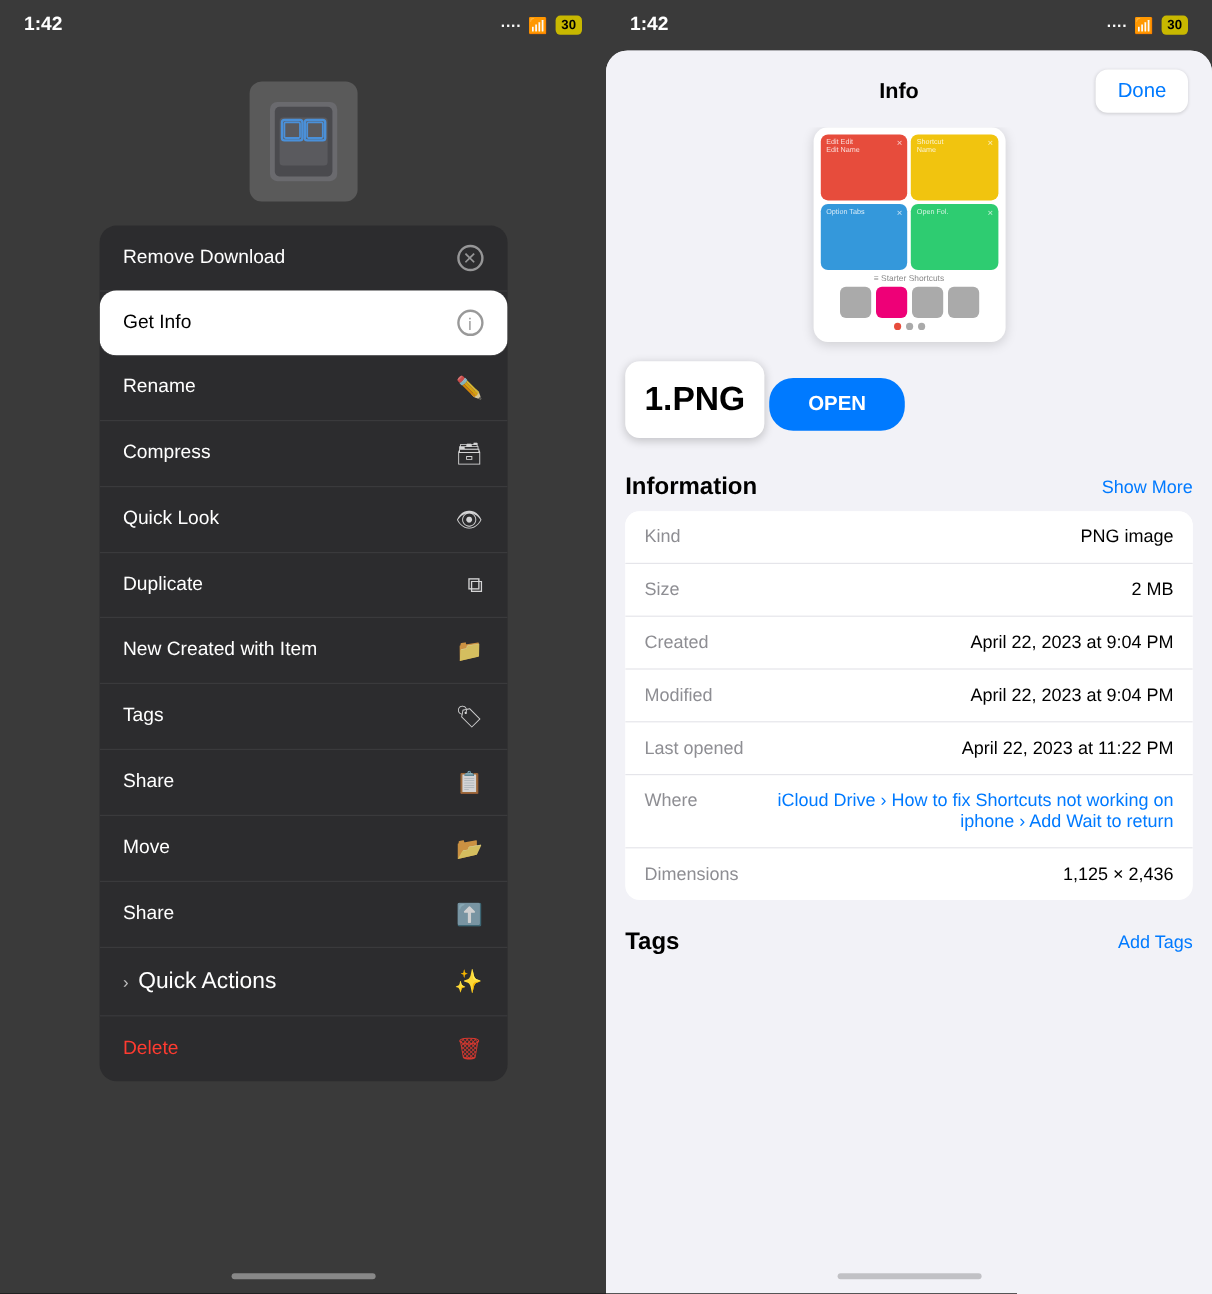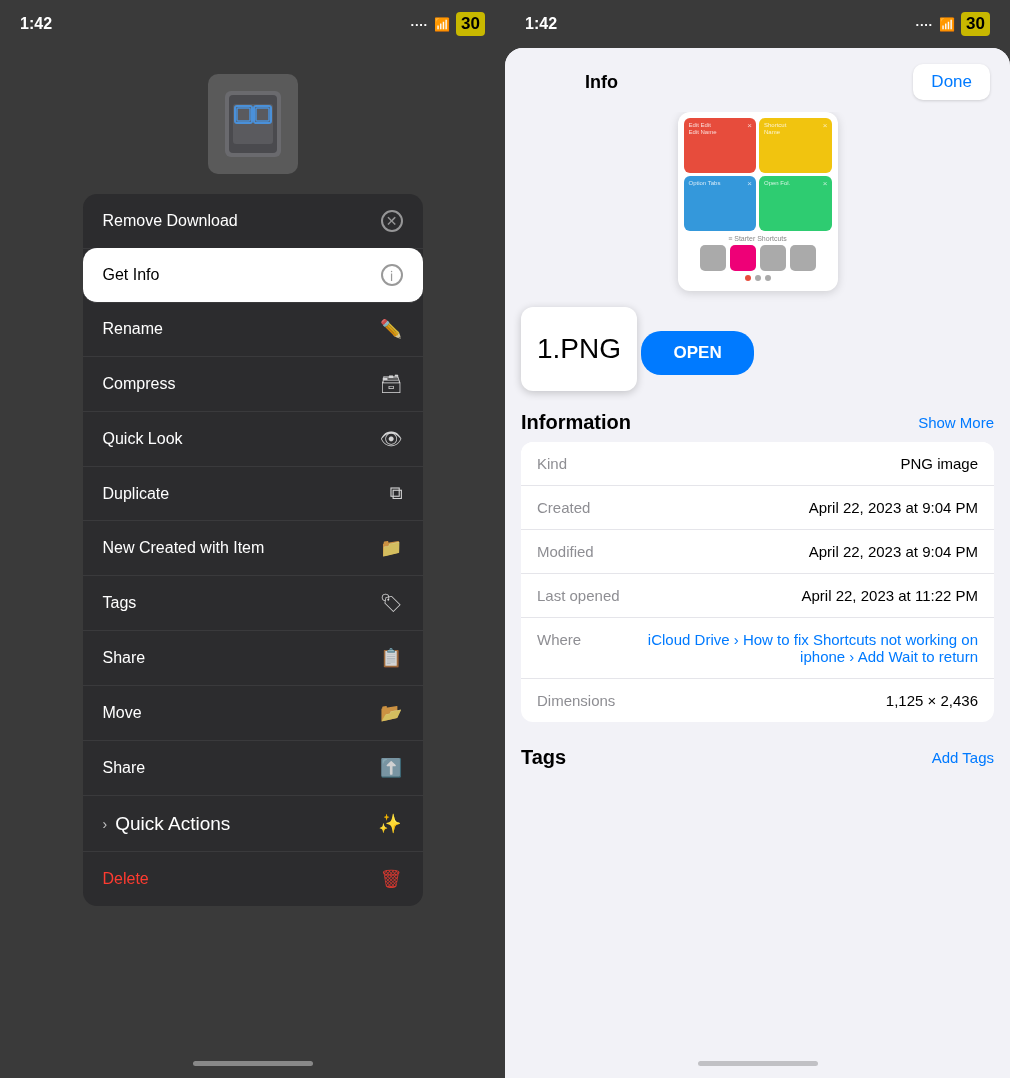--- a/index.html
+++ b/index.html
@@ -39,21 +39,21 @@
       display: flex;
       align-items: center;
       gap: 6px;
       font-size: 13px;
     }
 
     .battery-badge {
       background: #c8b800;
       color: #000;
       font-weight: 700;
-      font-size: 17px;
+      font-size: 11px;
       padding: 2px 5px;
       border-radius: 4px;
     }
 
     .file-icon {
       width: 90px;
       height: 100px;
       background: #5a5a5a;
       border-radius: 10px;
       display: flex;
@@ -209,20 +209,21 @@
       align-items: center;
       padding: 16px 20px 12px;
       background: #f2f2f7;
     }
 
     .info-title {
       font-size: 18px;
       font-weight: 600;
       color: #000;
       flex: 1;
+      text-align: center;
     }
 
     .done-button {
       background: #fff;
       color: #007aff;
       border: none;
       border-radius: 10px;
       padding: 8px 18px;
       font-size: 17px;
       font-weight: 500;
@@ -281,23 +282,23 @@
       position: absolute;
       top: 3px;
       right: 4px;
       font-size: 8px;
       color: rgba(255,255,255,0.7);
     }
 
     .file-name-badge {
       background: #fff;
       border-radius: 12px;
-      padding: 26px 16px;
+      padding: 16px 16px;
       font-size: 28px;
-      font-weight: 400;
+      font-weight: 700;
       color: #000;
       display: inline-block;
       box-shadow: 0 2px 8px rgba(0,0,0,0.2);
       margin-bottom: 4px;
     }
 
     .file-subtitle {
       color: #8e8e93;
       font-size: 15px;
       margin-bottom: 16px;
@@ -576,20 +577,24 @@
         <span class="section-action">Show More</span>
       </div>
 
       <div class="info-table">
 
         <div class="info-row highlighted">
           <span class="info-label">Kind</span>
           <span class="info-value">PNG image</span>
         </div>
         <div class="info-row">
+          <span class="info-label">Size</span>
+          <span class="info-value">2 MB</span>
+        </div>
+        <div class="info-row">
           <span class="info-label">Created</span>
           <span class="info-value">April 22, 2023 at 9:04 PM</span>
         </div>
         <div class="info-row">
           <span class="info-label">Modified</span>
           <span class="info-value">April 22, 2023 at 9:04 PM</span>
         </div>
         <div class="info-row">
           <span class="info-label">Last opened</span>
           <span class="info-value">April 22, 2023 at 11:22 PM</span>

